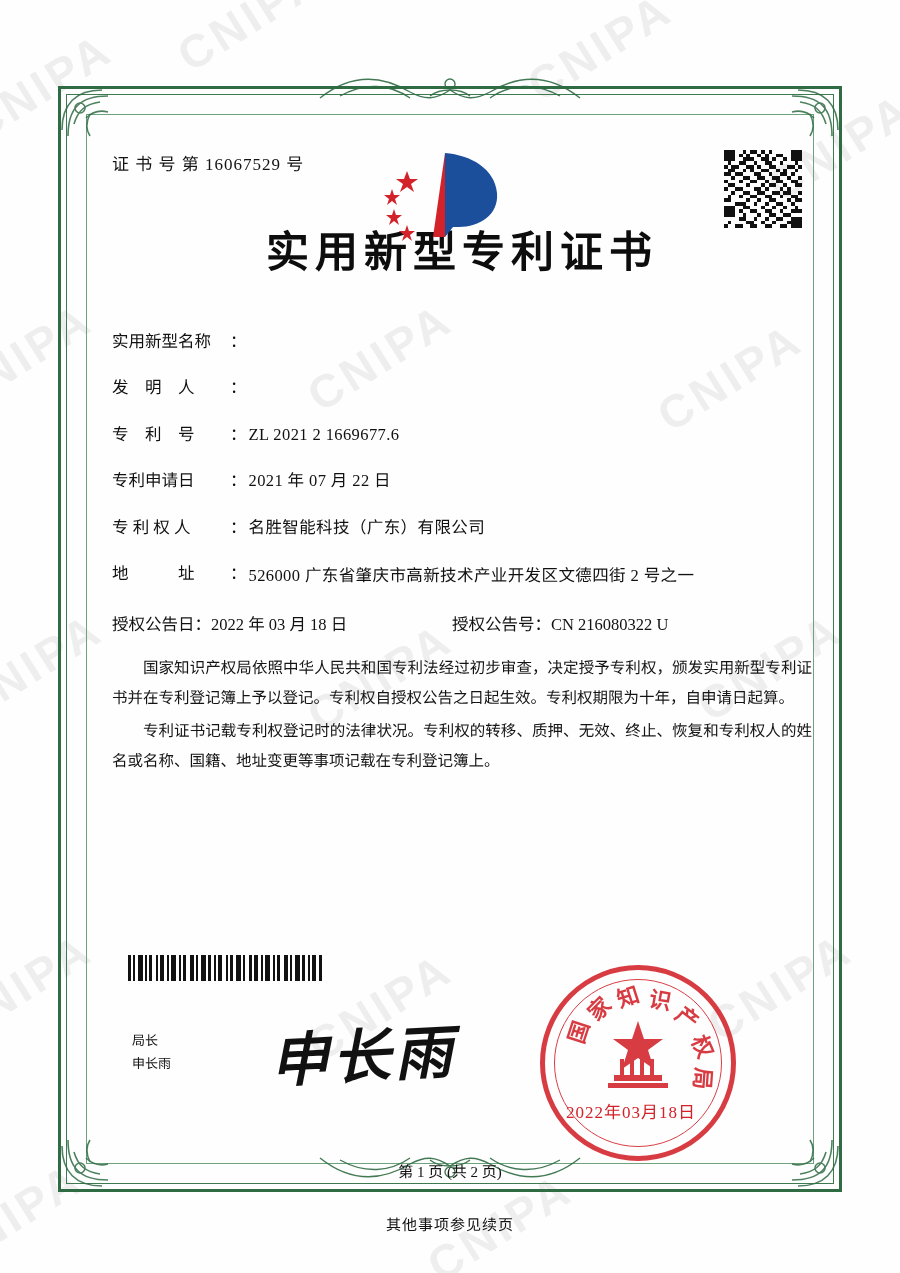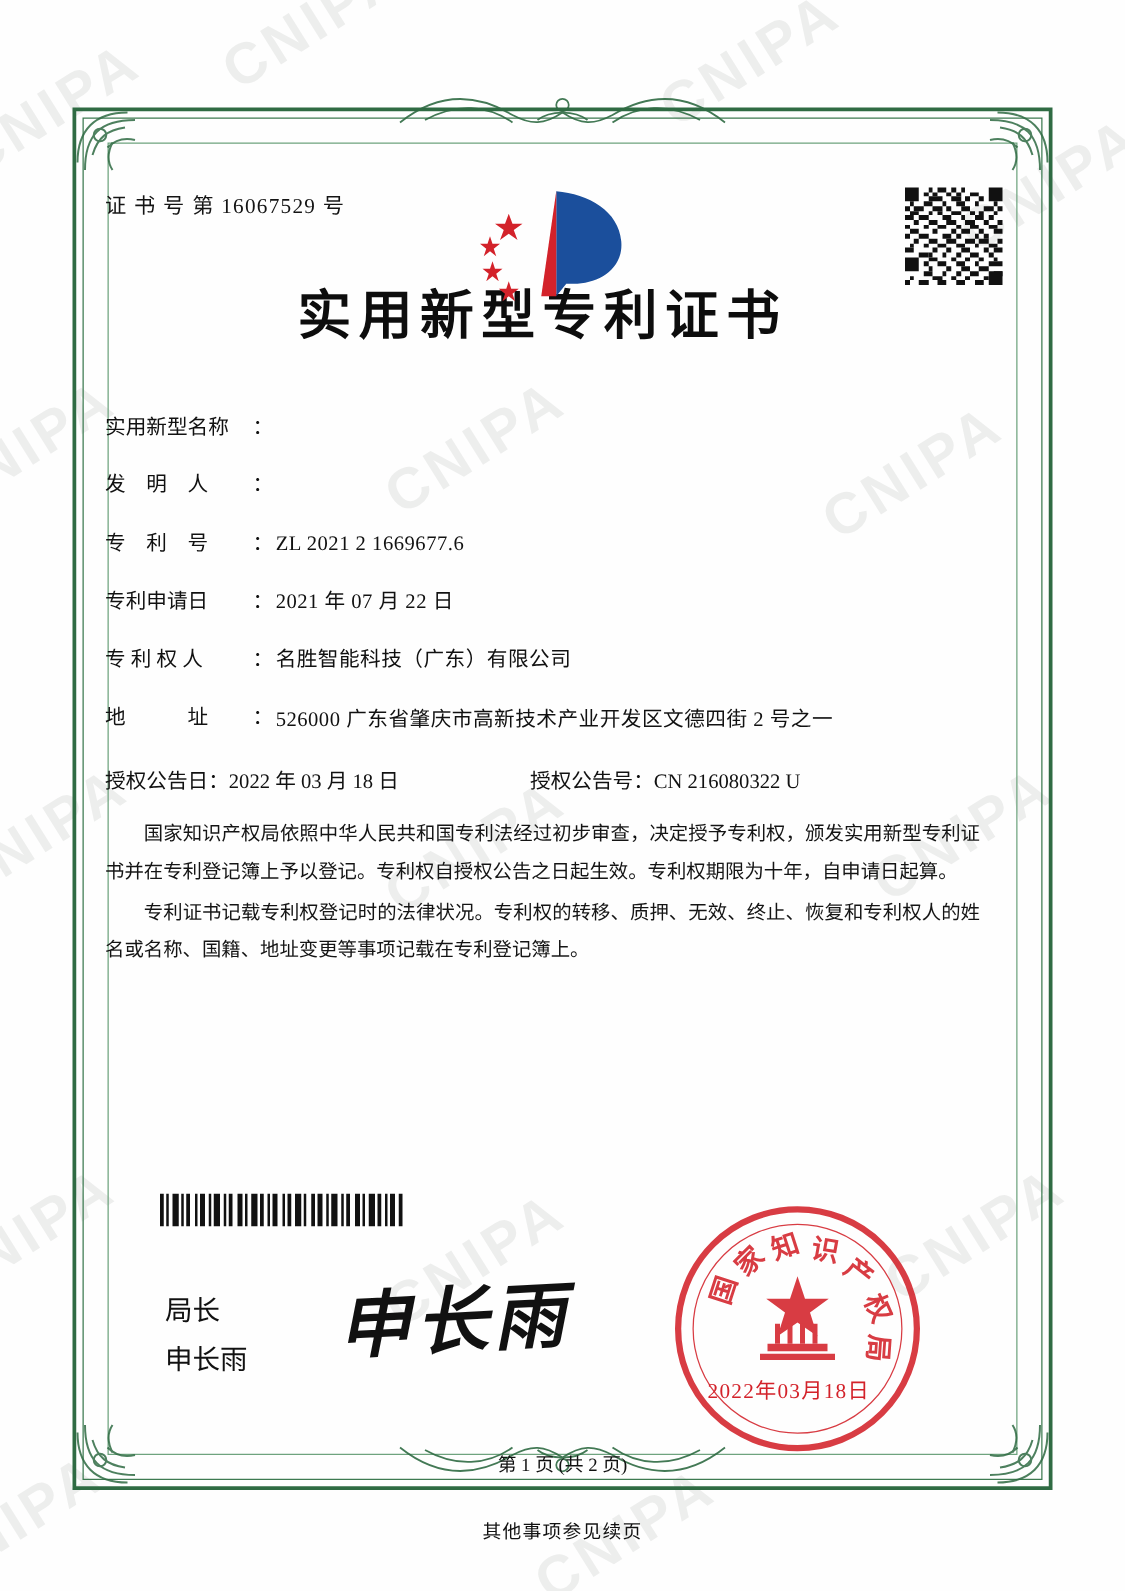--- a/index.html
+++ b/index.html
@@ -89,21 +89,21 @@
     z-index: 2;
     color: #2f6b43;
     opacity: 0.9;
   }
   .ornament.top { left: 310px; top: 66px; }
   .ornament.bottom { left: 310px; top: 1148px; transform: scaleY(-1); }
 
   
   .content {
     position: absolute;
-    left: 84px;
+    left: 112px;
     top: 130px;
     width: 700px;
     z-index: 3;
   }
 
   .cert-number {
     font-size: 17px;
     letter-spacing: 1px;
     margin-top: 20px;
     color: #141414;
@@ -200,21 +200,21 @@
     align-items: stretch;
   }
   .barcode i { display: block; background: #111; height: 100%; }
 
   
   .sig-block {
     position: absolute;
     left: 132px;
     top: 1030px;
     z-index: 3;
-    font-size: 22px;
+    font-size: 13px;
     line-height: 1.75;
   }
   .handwriting {
     position: absolute;
     left: 270px;
     top: 1010px;
     z-index: 3;
     font-size: 58px;
     color: #111;
     font-family: "DejaVu Serif", serif;

